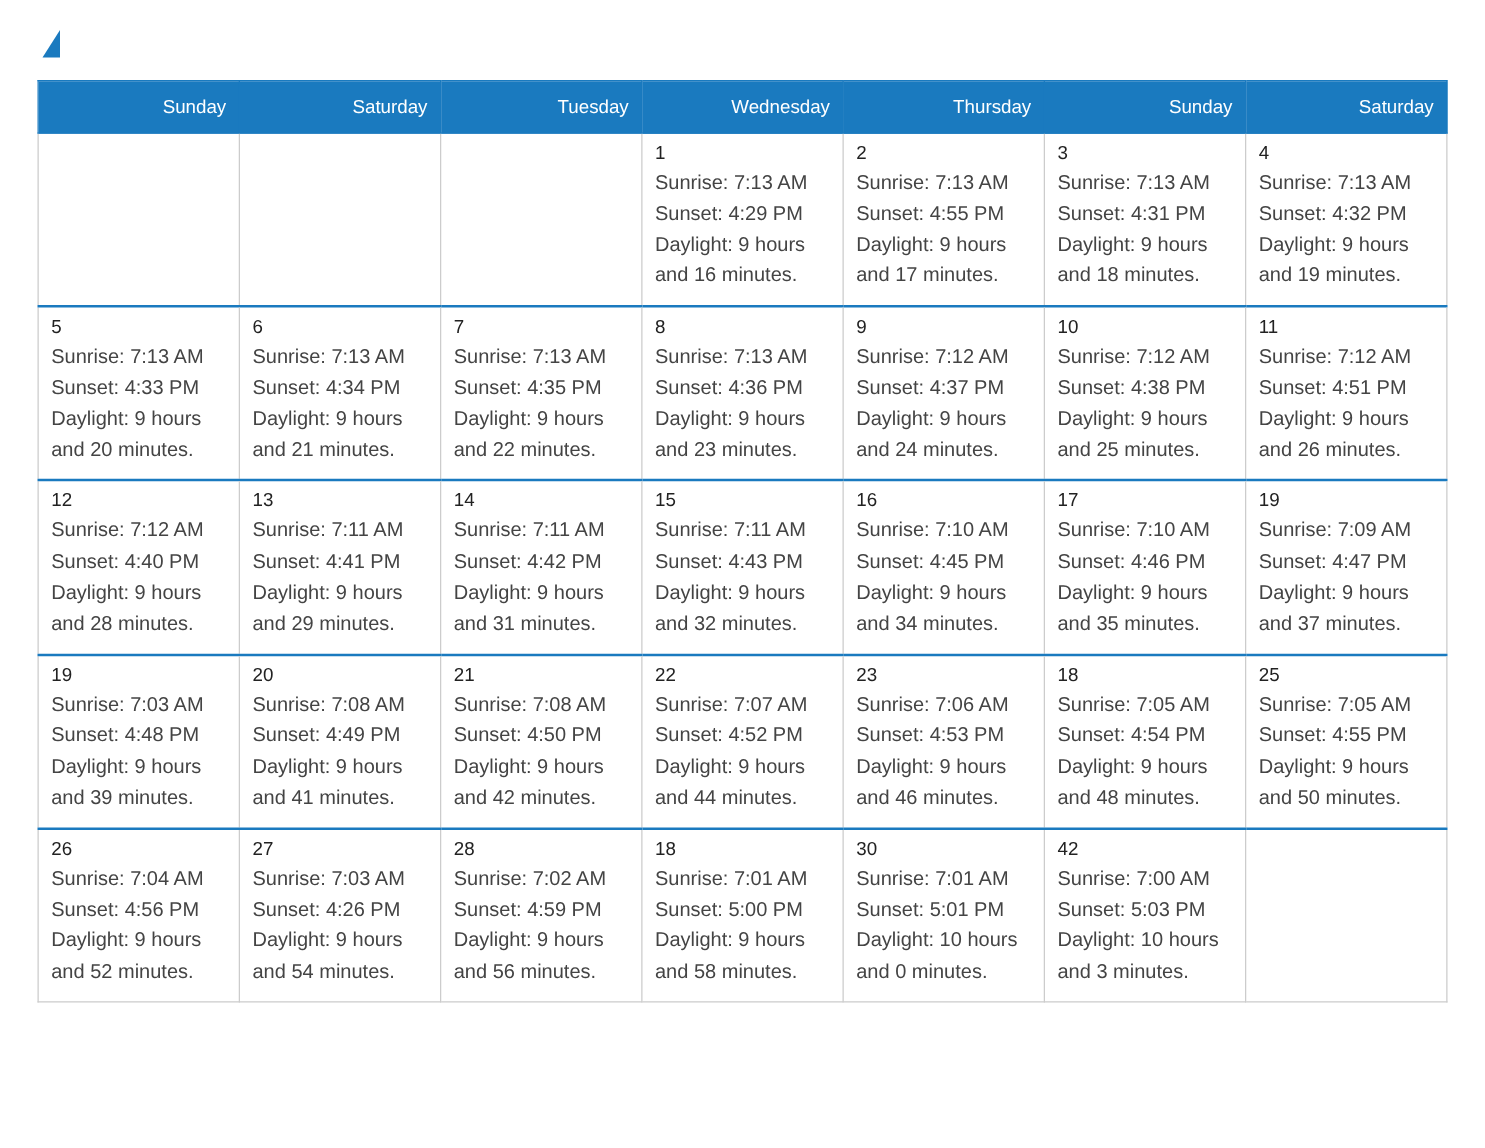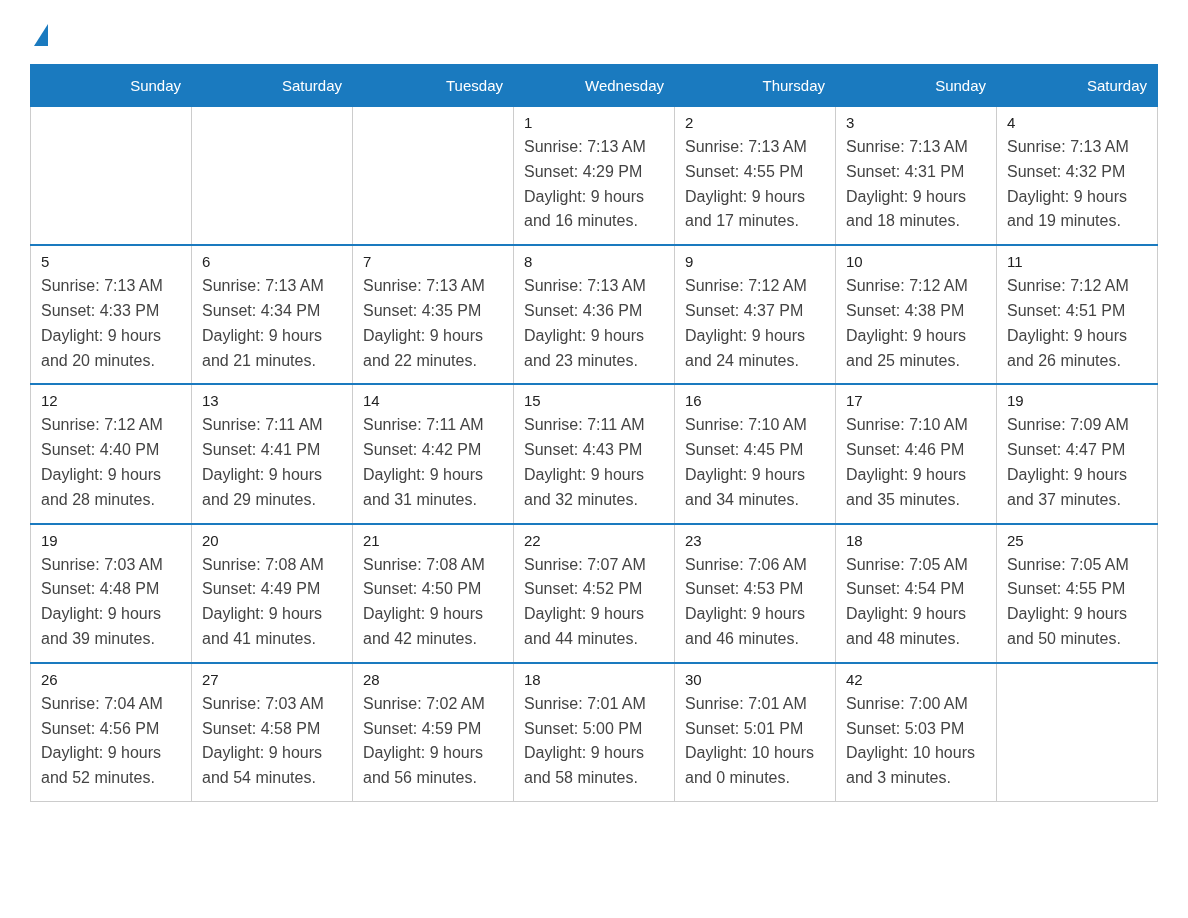--- a/index.html
+++ b/index.html
@@ -324,21 +324,21 @@
         <td>
           <span class="day-number">26</span>
           <div class="day-info">Sunrise: 7:04 AM
 Sunset: 4:56 PM
 Daylight: 9 hours
 and 52 minutes.</div>
         </td>
         <td>
           <span class="day-number">27</span>
           <div class="day-info">Sunrise: 7:03 AM
-Sunset: 4:58 PM
+Sunset: 4:26 PM
 Daylight: 9 hours
 and 54 minutes.</div>
         </td>
         <td>
           <span class="day-number">28</span>
           <div class="day-info">Sunrise: 7:02 AM
 Sunset: 4:59 PM
 Daylight: 9 hours
 and 56 minutes.</div>
         </td>

